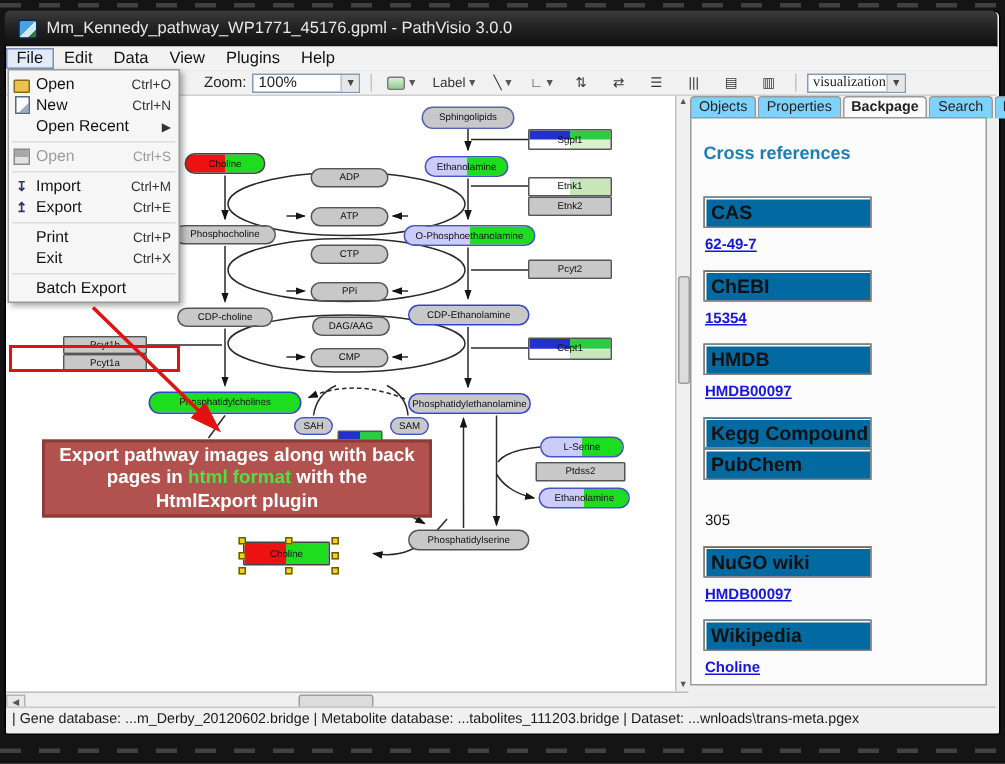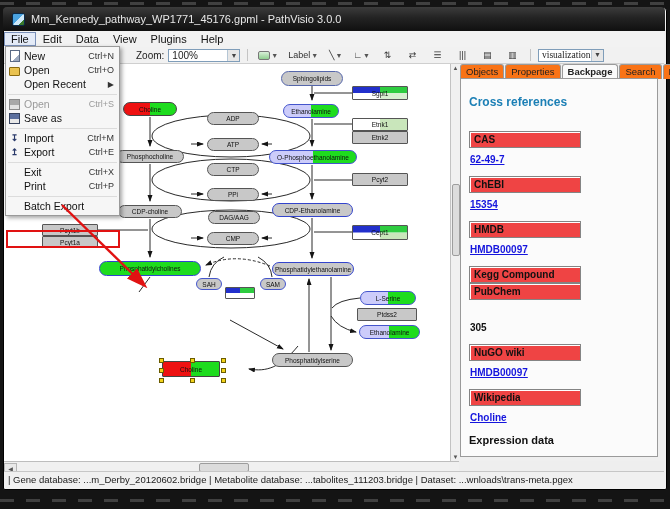--- a/index.html
+++ b/index.html
@@ -70,31 +70,31 @@
   #vscroll .vth{position:absolute;left:1px;top:120px;width:6px;height:70px;background:#dcdcdc;border:1px solid #9d9d9d;border-radius:2px;}
   #hscroll{position:absolute;left:4px;top:461px;width:455px;height:10px;background:#f0f0f0;
            border-top:1px solid #bdbdbd;z-index:9;}
   #hscroll .arrow{position:absolute;left:0;top:1px;width:11px;height:8px;font-size:6px;color:#555;
                   display:flex;align-items:center;justify-content:center;border:1px solid #b5b5b5;background:#e9e9e9;}
   #hscroll .hth{position:absolute;left:195px;top:1px;width:48px;height:7px;background:#dcdcdc;border:1px solid #9d9d9d;border-radius:2px;}
   #hcorner{position:absolute;left:459px;top:461px;width:205px;height:10px;background:#eeeeee;z-index:9;}
   
   #sidebar{position:absolute;left:459px;top:64px;width:205px;height:397px;background:#efefef;z-index:8;}
   #tabs{position:absolute;left:1px;top:0;height:15px;display:flex;gap:1px;}
-  .tab{font-size:9.5px;color:#222;background:#f97316;border:1px solid #9a9a9a;border-bottom:none;
+  .tab{font-size:9.5px;color:#222;background:#7dd3fc;border:1px solid #9a9a9a;border-bottom:none;
        border-radius:3px 3px 0 0;padding:1px 5px;white-space:nowrap;}
   .tab.active{background:#fafafa;position:relative;top:0px;font-weight:bold;}
   #side-panel{position:absolute;left:1px;top:14px;width:198px;height:379px;background:#fbfbfb;
               border:1px solid #9a9a9a;box-sizing:border-box;padding:6px 4px 0 8px;overflow:hidden;}
   #xref-heading{color:#1b7fb5;font-weight:bold;font-size:12px;margin:10px 0 22px 0;}
-  .xref-head{width:112px;border:1px solid #848484;background:#ef4444;box-shadow:inset 1px 1px 0 #fff;
-             font-weight:bold;font-size:10px;color:#111;padding:2px 4px;box-sizing:border-box;white-space:nowrap;}
+  .xref-head{width:112px;border:1px solid #848484;background:#0369a1;box-shadow:inset 1px 1px 0 #fff;
+             font-weight:bold;font-size:13px;color:#111;padding:2px 4px;box-sizing:border-box;white-space:nowrap;}
   .xref-val{display:block;font-size:10px;font-weight:bold;margin:6px 0 11px 1px;}
   .xref-val.link{color:#1515dd;text-decoration:underline;}
-  .xref-val.plain{color:#111;font-weight:bold;margin-top:22px;}
+  .xref-val.plain{color:#111;font-weight:normal;margin-top:22px;}
   #side-footer{font-weight:bold;font-size:11px;color:#111;margin-top:2px;}
   
   #statusbar{position:absolute;left:4px;top:471px;width:660px;height:16px;background:#f0f0f0;
              border-top:1px solid #c6c6c6;font-size:9.5px;color:#1a1a1a;display:flex;align-items:center;
              padding-left:4px;box-sizing:border-box;white-space:nowrap;overflow:hidden;z-index:9;}
 </style>
 </head>
 <body>
 
 <div id="stage">
@@ -206,76 +206,77 @@
         <path d="M309,352 L309,279" marker-end="url(#arr)"></path>
         <path d="M331,277 L331,350" marker-end="url(#arr)"></path>
         <path d="M360,298 Q338,300 332,308"></path>
         <path d="M331,316 Q338,328 356,332" marker-end="url(#arr)"></path>
         <path d="M150,277 L139,292"></path>
         <path d="M230,320 L283,349" marker-end="url(#arr)"></path>
         <path d="M298,346 C280,368 266,372 249,369" marker-end="url(#arr)"></path>
       </g>
   </svg>
 
+  <div id="annotation" style="background: rgb(178, 82, 78); border-color: rgb(142, 58, 54);">
+    <div><span>Export pathway images along with back</span></div>
+    <div>
+      <span>pages in </span><span id="ann-hl" style="color: rgb(85, 221, 68);">html format</span><span> with the</span>
+    </div>
+    <div><span>HtmlExport plugin</span></div>
+  </div>
 
   <div id="file-menu">
+      <div class="fm-row">
+        <span class="fm-ico">
+          <span class="ic-folder"></span>
+        </span>
+        <span class="fm-label">Open</span>
+        <span class="fm-short">Ctrl+O</span>
+      </div>
       <div class="fm-row">
         <span class="fm-ico">
           <span class="ic-doc"></span>
         </span>
         <span class="fm-label">New</span>
         <span class="fm-short">Ctrl+N</span>
-      </div>
-      <div class="fm-row">
-        <span class="fm-ico">
-          <span class="ic-folder"></span>
-        </span>
-        <span class="fm-label">Open</span>
-        <span class="fm-short">Ctrl+O</span>
       </div>
       <div class="fm-row">
         <span class="fm-ico"></span>
         <span class="fm-label">Open Recent</span>
         <span class="fm-sub">▶</span>
       </div>
       <div class="fm-sep"></div>
       <div class="fm-row disabled">
         <span class="fm-ico">
           <span class="ic-floppy gray"></span>
         </span>
         <span class="fm-label">Open</span>
         <span class="fm-short">Ctrl+S</span>
       </div>
-      <div class="fm-row">
-        <span class="fm-ico">
-          <span class="ic-floppy"></span>
-        </span>
-        <span class="fm-label">Save as</span>
-      </div>
       <div class="fm-sep"></div>
       <div class="fm-row">
         <span class="fm-ico ic-arrow">↧</span>
         <span class="fm-label">Import</span>
         <span class="fm-short">Ctrl+M</span>
       </div>
       <div class="fm-row">
         <span class="fm-ico ic-arrow">↥</span>
         <span class="fm-label">Export</span>
         <span class="fm-short">Ctrl+E</span>
       </div>
       <div class="fm-sep"></div>
       <div class="fm-row">
         <span class="fm-ico"></span>
+        <span class="fm-label">Print</span>
+        <span class="fm-short">Ctrl+P</span>
+      </div>
+      <div class="fm-row">
+        <span class="fm-ico"></span>
         <span class="fm-label">Exit</span>
         <span class="fm-short">Ctrl+X</span>
-      </div>
-      <div class="fm-row">
-        <span class="fm-ico"></span>
-        <span class="fm-label">Print</span>
-        <span class="fm-short">Ctrl+P</span>
       </div>
       <div class="fm-sep"></div>
       <div class="fm-row">
         <span class="fm-ico"></span>
         <span class="fm-label">Batch Export</span>
       </div>
     </div>
   <div id="batch-box"></div>
 
   <svg id="overlay-svg">

